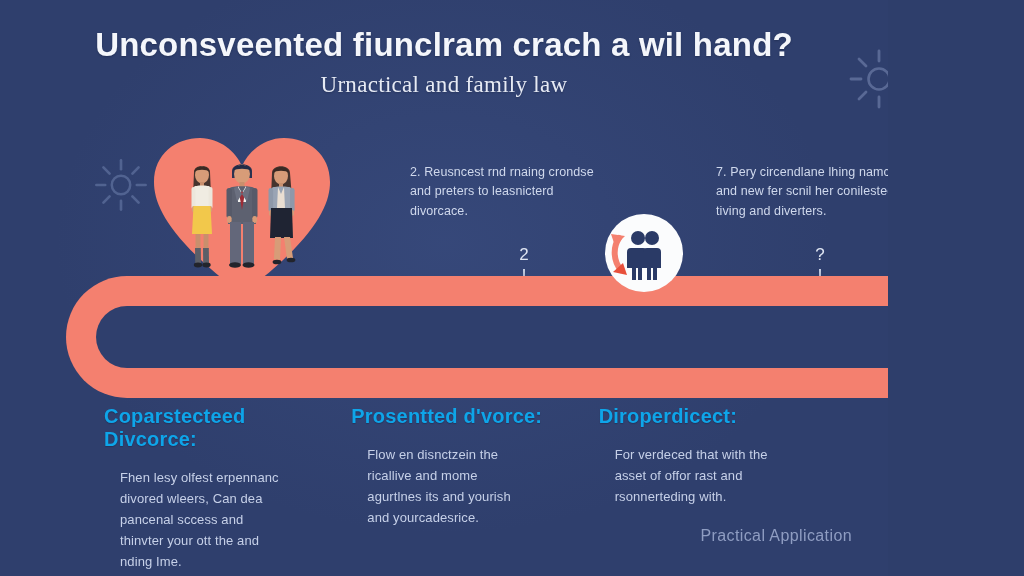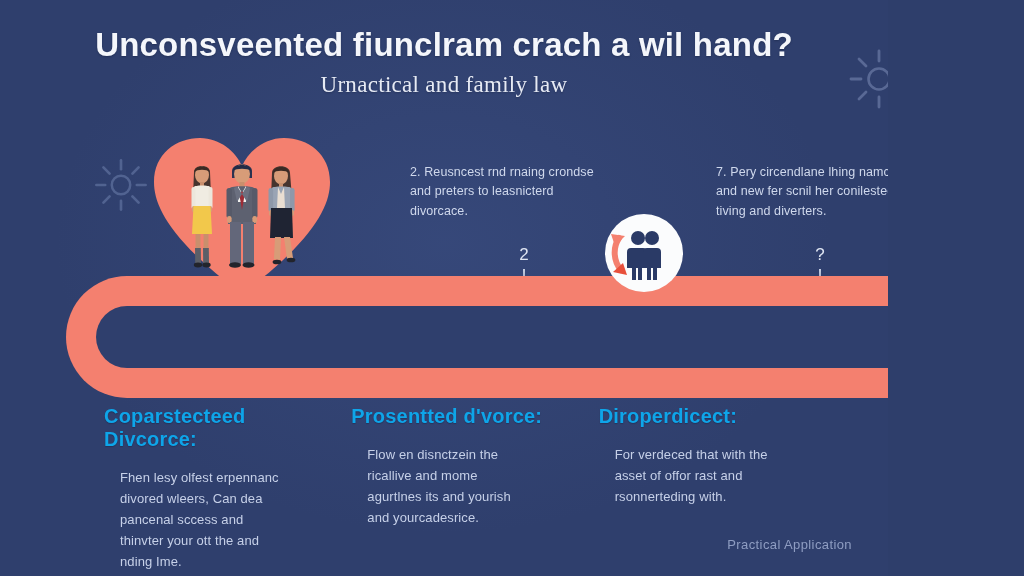--- a/index.html
+++ b/index.html
@@ -173,23 +173,23 @@
     font-size: 13px;
     line-height: 1.62;
     margin: 16px;
     letter-spacing: 0.1px;
   }
 
   
   .footer {
     position: absolute;
     right: 36px;
-    bottom: 24px;
+    bottom: 31px;
     color: #8f9dc2;
-    font-size: 13px;
+    font-size: 16px;
     letter-spacing: 0.4px;
   }
 </style>
 </head>
 <body>
 
 <div class="canvas">
 
   <div class="vignette"></div>
 

